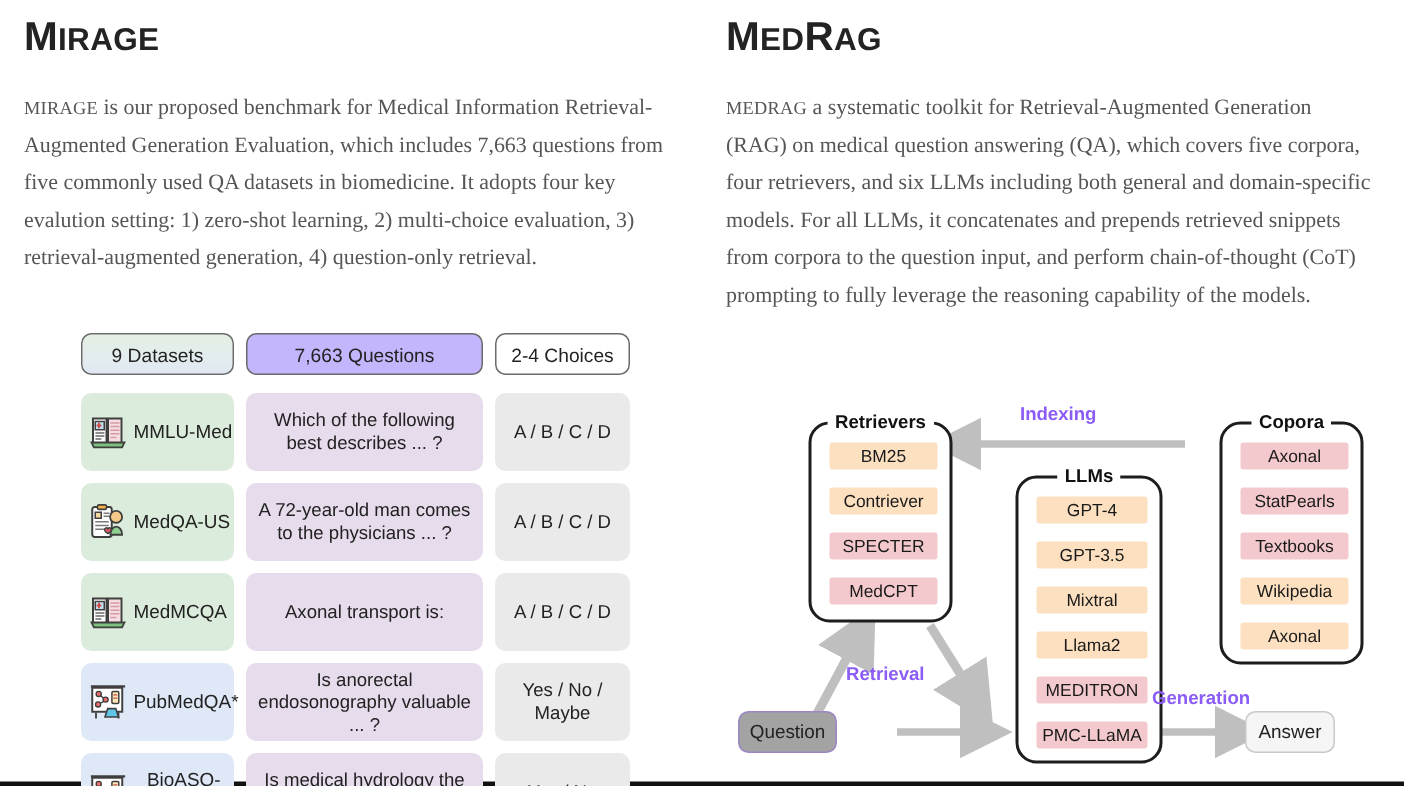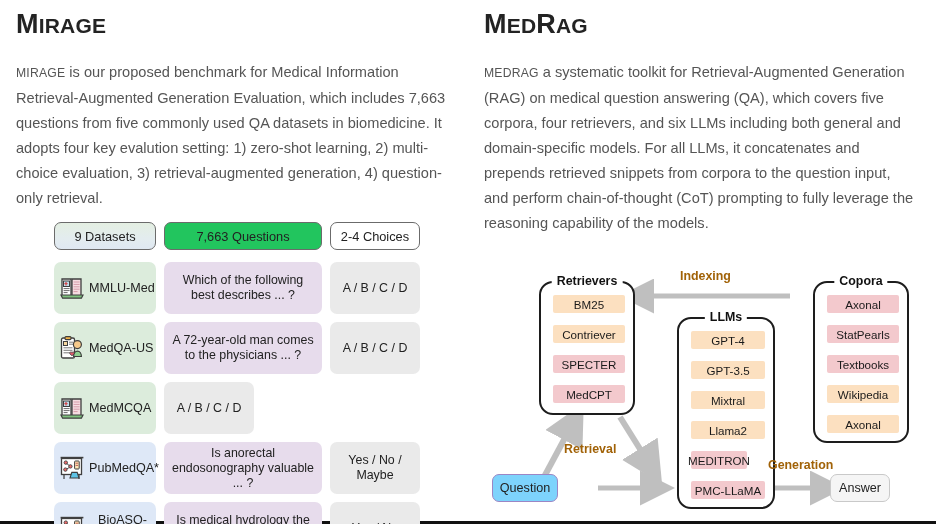--- a/index.html
+++ b/index.html
@@ -34,20 +34,21 @@
     line-height: 1.1;
   }
   .sec-title .sc { font-size: 21px; }
 
   .body-text {
     margin: 0;
     padding: 20px 22px 0 16px;
     font-size: 14.6px;
     line-height: 25px;
     color: #555555;
+    font-family: Liberation Serif, serif;
   }
   .body-text .sc { font-size: 12.2px; letter-spacing:.2px; }
 
   
   .mtable {
     position: absolute;
     left: 54px; top: 222px;
     width: 366px;
   }
   .mrow { display: flex; align-items: stretch; margin-bottom: 8px; }
@@ -66,21 +67,21 @@
   .c-ch  { width: 90px; }
 
   .header .cell {
     height: 28px;
     border: 1.4px solid #6b6b6b;
     font-size: 12.8px;
   }
   .header .c-ds {
     background: linear-gradient(180deg,#e4efe2 0%,#e3ecef 60%,#dfe8f2 100%);
   }
-  .header .c-q  { background: #22c55e; }
+  .header .c-q  { background: #c4b5fd; }
   .header .c-ch { background: #ffffff; }
 
   .drow .cell { height: 52px; }
   .drow .c-ds {
     justify-content: flex-start;
     padding-left: 5px;
     gap: 4px;
     font-size: 12.6px;
   }
   .bg-green { background:#dcecdc; }
@@ -128,31 +129,31 @@
     border-radius: 2px;
     white-space: nowrap;
   }
   .ch-orange { background: #fce0c0; }
   .ch-pink   { background: #f3c9cd; }
 
   .plabel {
     position: absolute;
     font-size: 12.4px;
     font-weight: bold;
-    color: #a16207;
+    color: #8b5cf6;
     white-space: nowrap;
   }
   .term {
     position: absolute;
     display: flex; align-items: center; justify-content: center;
     font-size: 12.6px;
     border-radius: 7px;
     color: #222;
   }
-  .term-q { background:#7dd3fc; border:1.5px solid #9c86c4; }
+  .term-q { background:#a3a3a3; border:1.5px solid #9c86c4; }
   .term-a { background:#f5f5f5; border:1.5px solid #c9c9c9; }
 
   .arrow { position: absolute; }
   .arrow svg { display:block; overflow: visible; }
 </style>
 </head>
 <body>
 
 <div class="page">
 
@@ -216,20 +217,21 @@
               <path d="M13 4h9v17h-9z" fill="#f6dde2" stroke="#3f3f3f" stroke-width="1.3"></path>
               <path d="M2 20h22l-1.6 3.2H3.6z" fill="#7ec17e" stroke="#3f3f3f" stroke-width="1.2"></path>
               <rect x="4.5" y="6" width="6" height="5.5" fill="#bfe0f0" stroke="#3f3f3f" stroke-width="1"></rect>
               <path d="M7 6.9v3.6M5.4 8.7h3.2" stroke="#d24b4b" stroke-width="1.3"></path>
               <path d="M4.6 13.6h6M4.6 15.6h6M4.6 17.6h4" stroke="#6a6a6a" stroke-width="1"></path>
               <path d="M14.6 7h6M14.6 9.4h6M14.6 11.8h6M14.6 14.2h6M14.6 16.6h4" stroke="#d59aa8" stroke-width="1"></path>
             </svg>
           </span>
           <span>MedMCQA</span>
         </div>
+        <div class="cell c-q bg-purple qtext">Axonal transport is:</div>
         <div class="cell c-ch bg-grey">A / B / C / D</div>
       </div>
 
       <div class="mrow drow">
         <div class="cell c-ds bg-blue">
           <span class="ds-icon">
             <svg viewBox="0 0 26 26">
               <rect x="2.5" y="3.5" width="20" height="16" fill="#fff" stroke="#3f3f3f" stroke-width="1.3"></rect>
               <path d="M1.6 2.6h22.8" stroke="#3f3f3f" stroke-width="1.6"></path>
               <path d="M5 20v4M20 20v4" stroke="#3f3f3f" stroke-width="1.2"></path>
@@ -309,21 +311,21 @@
       <span class="chip ch-pink" style="left:12px;top:72px;width:72px;">SPECTER</span>
       <span class="chip ch-pink" style="left:12px;top:102px;width:72px;">MedCPT</span>
     </div>
 
     <div class="gbox" style="left:194px;top:62px;width:98px;height:192px;">
       <span class="gbox-title">LLMs</span>
       <span class="chip ch-orange" style="left:12px;top:12px;width:74px;text-align:right;">GPT-4</span>
       <span class="chip ch-orange" style="left:12px;top:42px;width:74px;">GPT-3.5</span>
       <span class="chip ch-orange" style="left:12px;top:72px;width:74px;">Mixtral</span>
       <span class="chip ch-orange" style="left:12px;top:102px;width:74px;">Llama2</span>
-      <span class="chip ch-pink" style="left:12px;top:132px;width:56px;">MEDITRON</span>
+      <span class="chip ch-pink" style="left:12px;top:132px;width:74px;">MEDITRON</span>
       <span class="chip ch-pink" style="left:12px;top:162px;width:74px;">PMC-LLaMA</span>
     </div>
 
     <div class="gbox" style="left:330px;top:26px;width:96px;height:162px;">
       <span class="gbox-title">Copora</span>
       <span class="chip ch-pink" style="left:12px;top:12px;width:72px;">Axonal</span>
       <span class="chip ch-pink" style="left:12px;top:42px;width:72px;">StatPearls</span>
       <span class="chip ch-pink" style="left:12px;top:72px;width:72px;">Textbooks</span>
       <span class="chip ch-orange" style="left:12px;top:102px;width:72px;">Wikipedia</span>
       <span class="chip ch-orange" style="left:12px;top:132px;width:72px;">Axonal</span>

